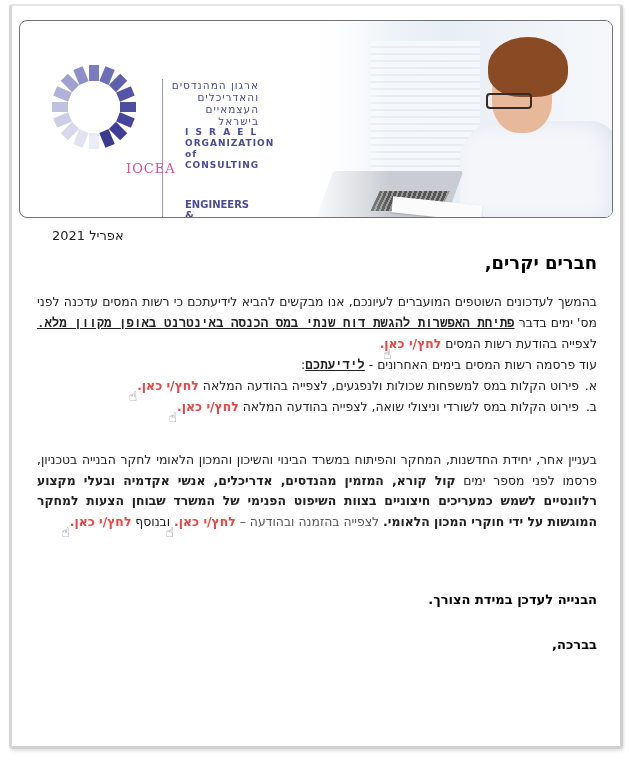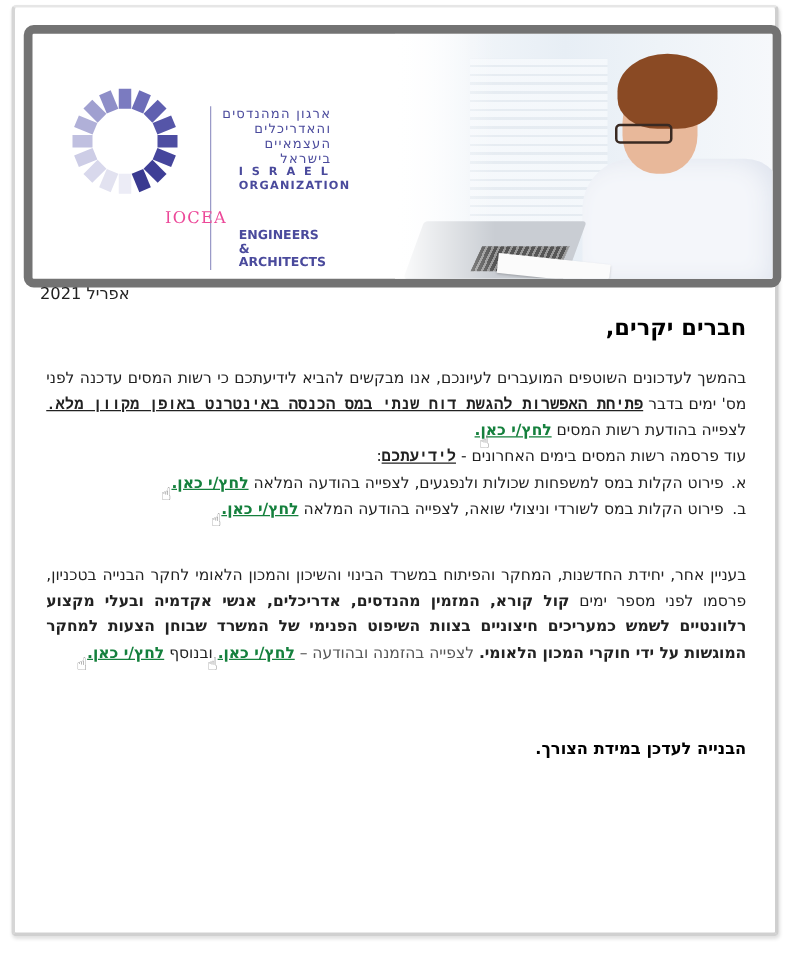--- a/index.html
+++ b/index.html
@@ -1,47 +1,47 @@
 <!DOCTYPE html>
 <html><head>
 <meta charset="utf-8">
 <style>
   html,body{margin:0;padding:0;background:#ffffff;}
   body{width:630px;height:763px;position:relative;overflow:hidden;font-family:"DejaVu Sans","Liberation Sans",sans-serif;}
   .frame{position:absolute;left:9px;top:4px;width:608px;height:740px;background:#fff;
     border-left:3px solid #d6d6d6;border-right:3px solid #cfcfcf;border-top:2px solid #e6e6e6;border-bottom:3px solid #d0d0d0;
     border-radius:4px;box-shadow:1px 2px 3px rgba(0,0,0,0.12);}
-  .header{position:absolute;left:19px;top:20px;width:592px;height:196px;border:7px solid #737373;border-radius:8px;overflow:hidden;background:#fff;}
+  .header{position:absolute;left:19px;top:20px;width:592px;height:196px;border:1px solid #737373;border-radius:8px;overflow:hidden;background:#fff;}
   .logo{position:absolute;left:26px;top:38px;width:190px;height:118px;}
   .ring{position:absolute;left:0;top:0;width:110px;height:110px;}
   .logo-text{position:absolute;left:116px;top:20px;width:90px;border-left:1px solid #9a9ac8;padding-left:6px;color:#4a4a9c;font-size:11px;line-height:12px;}
   .logo-text .he{direction:rtl;text-align:right;font-family:"DejaVu Sans",sans-serif;font-size:10.5px;letter-spacing:1px;}
   .logo-text .en{font-size:9px;letter-spacing:2px;font-weight:bold;line-height:11px;padding-left:16px;}
   .logo-text .en.sm{font-size:10px;letter-spacing:0;margin-top:28px;}
   .iocea{position:absolute;left:80px;top:102px;color:#ec4899;font-family:"DejaVu Serif",serif;font-size:13px;letter-spacing:1px;}
   .photo{position:absolute;left:290px;top:0;width:302px;height:196px;overflow:hidden;
     background:linear-gradient(90deg,#ffffff 0%,#f1f5f9 20%,#e7eef5 45%,#eef3f8 70%,#f6f8fb 100%);}
   .blinds{position:absolute;left:60px;top:20px;width:110px;height:140px;
     background:repeating-linear-gradient(180deg,#f6f9fc 0 5px,#e5ebf1 5px 7px);opacity:.85;}
   .man-hair{position:absolute;left:178px;top:16px;width:80px;height:60px;background:#8a4a24;border-radius:50% 50% 40% 40%;}
   .man-face{position:absolute;left:182px;top:44px;width:60px;height:68px;background:#e8b89a;border-radius:40% 40% 45% 45%;}
   .glasses{position:absolute;left:176px;top:72px;width:42px;height:12px;border:2px solid #3a2a22;border-radius:4px;}
   .shirt{position:absolute;left:150px;top:100px;width:160px;height:100px;background:#f4f6fa;border-radius:40px 30px 0 0;box-shadow:inset -10px 0 20px #dfe4ee;}
   .laptop{position:absolute;left:15px;top:150px;width:130px;height:46px;background:#c9cdd3;transform:skewX(-20deg);border-radius:3px;}
   .keys{position:absolute;left:65px;top:170px;width:70px;height:20px;background:repeating-linear-gradient(90deg,#555 0 3px,#999 3px 5px);transform:skewX(-25deg);}
   .paper{position:absolute;left:82px;top:180px;width:90px;height:16px;background:#fbfbfb;transform:rotate(6deg);box-shadow:0 1px 2px rgba(0,0,0,.2);}
   .fade{position:absolute;left:0;top:0;width:80px;height:196px;background:linear-gradient(90deg,#fff 0%,rgba(255,255,255,0) 100%);}
-  .date{position:absolute;left:32px;top:228px;direction:rtl;font-size:13px;color:#222;}
+  .date{position:absolute;left:52px;top:228px;direction:rtl;font-size:13px;color:#222;}
   .greet{position:absolute;right:33px;top:252px;direction:rtl;font-weight:bold;font-size:18px;}
   .para{position:absolute;right:33px;width:560px;direction:rtl;text-align:justify;font-size:12.4px;line-height:20.5px;color:#222;}
   .p1{top:292px;}
   .p2{top:450px;}
   b,.b{font-weight:bold;}
   .u{text-decoration:underline;font-family:Liberation Mono, monospace;}
-  a.link{color:#15803d;font-weight:bold;text-decoration:underline;cursor:pointer;position:relative;}
+  a.link{color:#ef4444;font-weight:bold;cursor:pointer;position:relative;}
   .hand{display:inline-block;width:14px;height:14px;position:absolute;font-size:14px;color:#777;}
   .li{display:block;padding-right:0;}
   .li .n{display:inline-block;width:18px;}
   .closing{position:absolute;right:33px;top:592px;direction:rtl;font-weight:bold;font-size:13px;}
   .sign{position:absolute;right:33px;top:634px;direction:rtl;font-weight:bold;font-size:13px;line-height:22px;}
 </style>
 </head>
 <body>
 
 <div class="frame"></div>
@@ -68,20 +68,21 @@
         <rect x="-5" y="-42" width="10" height="16" fill="#8e8ec8" transform="rotate(337.5)"></rect>
       </g>
     </svg>
     <div class="logo-text">
       <div class="he">ארגון המהנדסים</div>
       <div class="he">והאדריכלים</div>
       <div class="he">העצמאיים</div>
       <div class="he">בישראל</div>
       <div class="en">I S R A E L</div>
       <div class="en" style="letter-spacing:1px">ORGANIZATION</div>
+      <div class="en" style="letter-spacing:1px">of CONSULTING</div>
       <div class="en sm">ENGINEERS &amp; ARCHITECTS</div>
     </div>
     <div class="iocea">IOCEA</div>
   </div>
 
   <div class="photo">
     <div class="blinds"></div>
     <div class="shirt"></div>
     <div class="man-face"></div>
     <div class="man-hair"></div>
@@ -107,13 +108,14 @@
     <span class="n">ב.</span><span>פירוט הקלות במס לשורדי וניצולי שואה, לצפייה בהודעה המלאה </span><a class="link">לחץ/י כאן.</a><span class="hand" style="margin-top:10px;">☝</span>
   </span>
 </div>
 
 <div class="para p2">
   <span>בעניין אחר, יחידת החדשנות, המחקר והפיתוח במשרד הבינוי והשיכון והמכון הלאומי לחקר הבנייה בטכניון, פרסמו לפני מספר ימים </span><span class="b">קול קורא, המזמין מהנדסים, אדריכלים, אנשי אקדמיה ובעלי מקצוע רלוונטיים לשמש כמעריכים חיצוניים בצוות השיפוט הפנימי של המשרד שבוחן הצעות למחקר המוגשות על ידי חוקרי המכון הלאומי.</span><span style="color:#555"> לצפייה בהזמנה ובהודעה – </span><a class="link">לחץ/י כאן.</a><span class="hand" style="margin-top:10px;">☝</span><span> ובנוסף </span><a class="link">לחץ/י כאן.</a><span class="hand" style="margin-top:10px;">☝</span>
 </div>
 
 <div class="closing">הבנייה לעדכן במידת הצורך.</div>
 <div class="sign">
+  <div>בברכה,</div>
 </div>
 
 </body></html>

